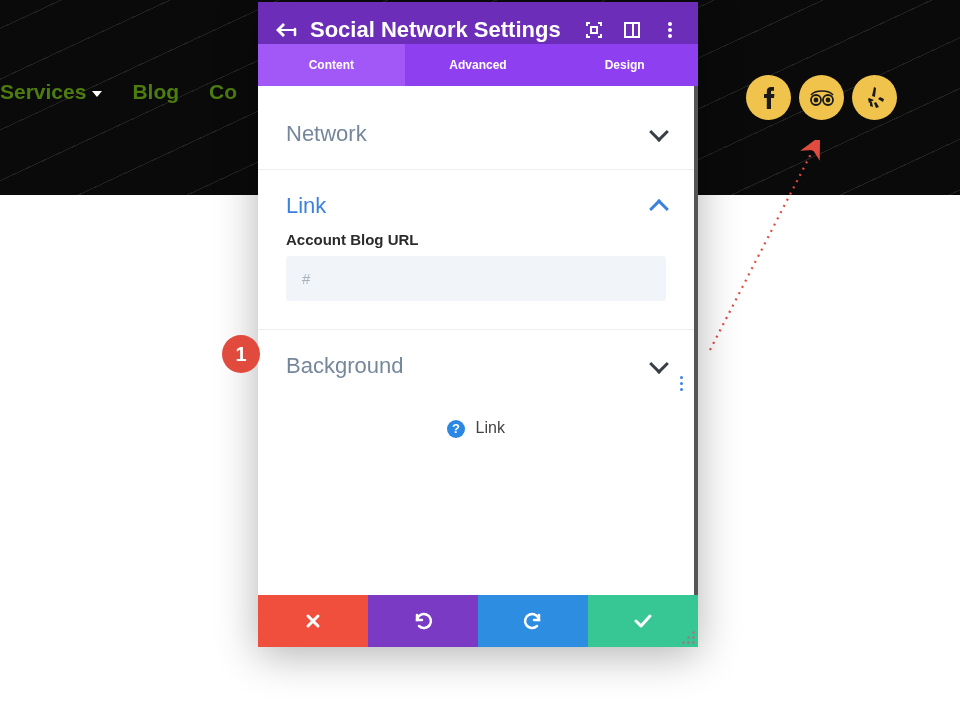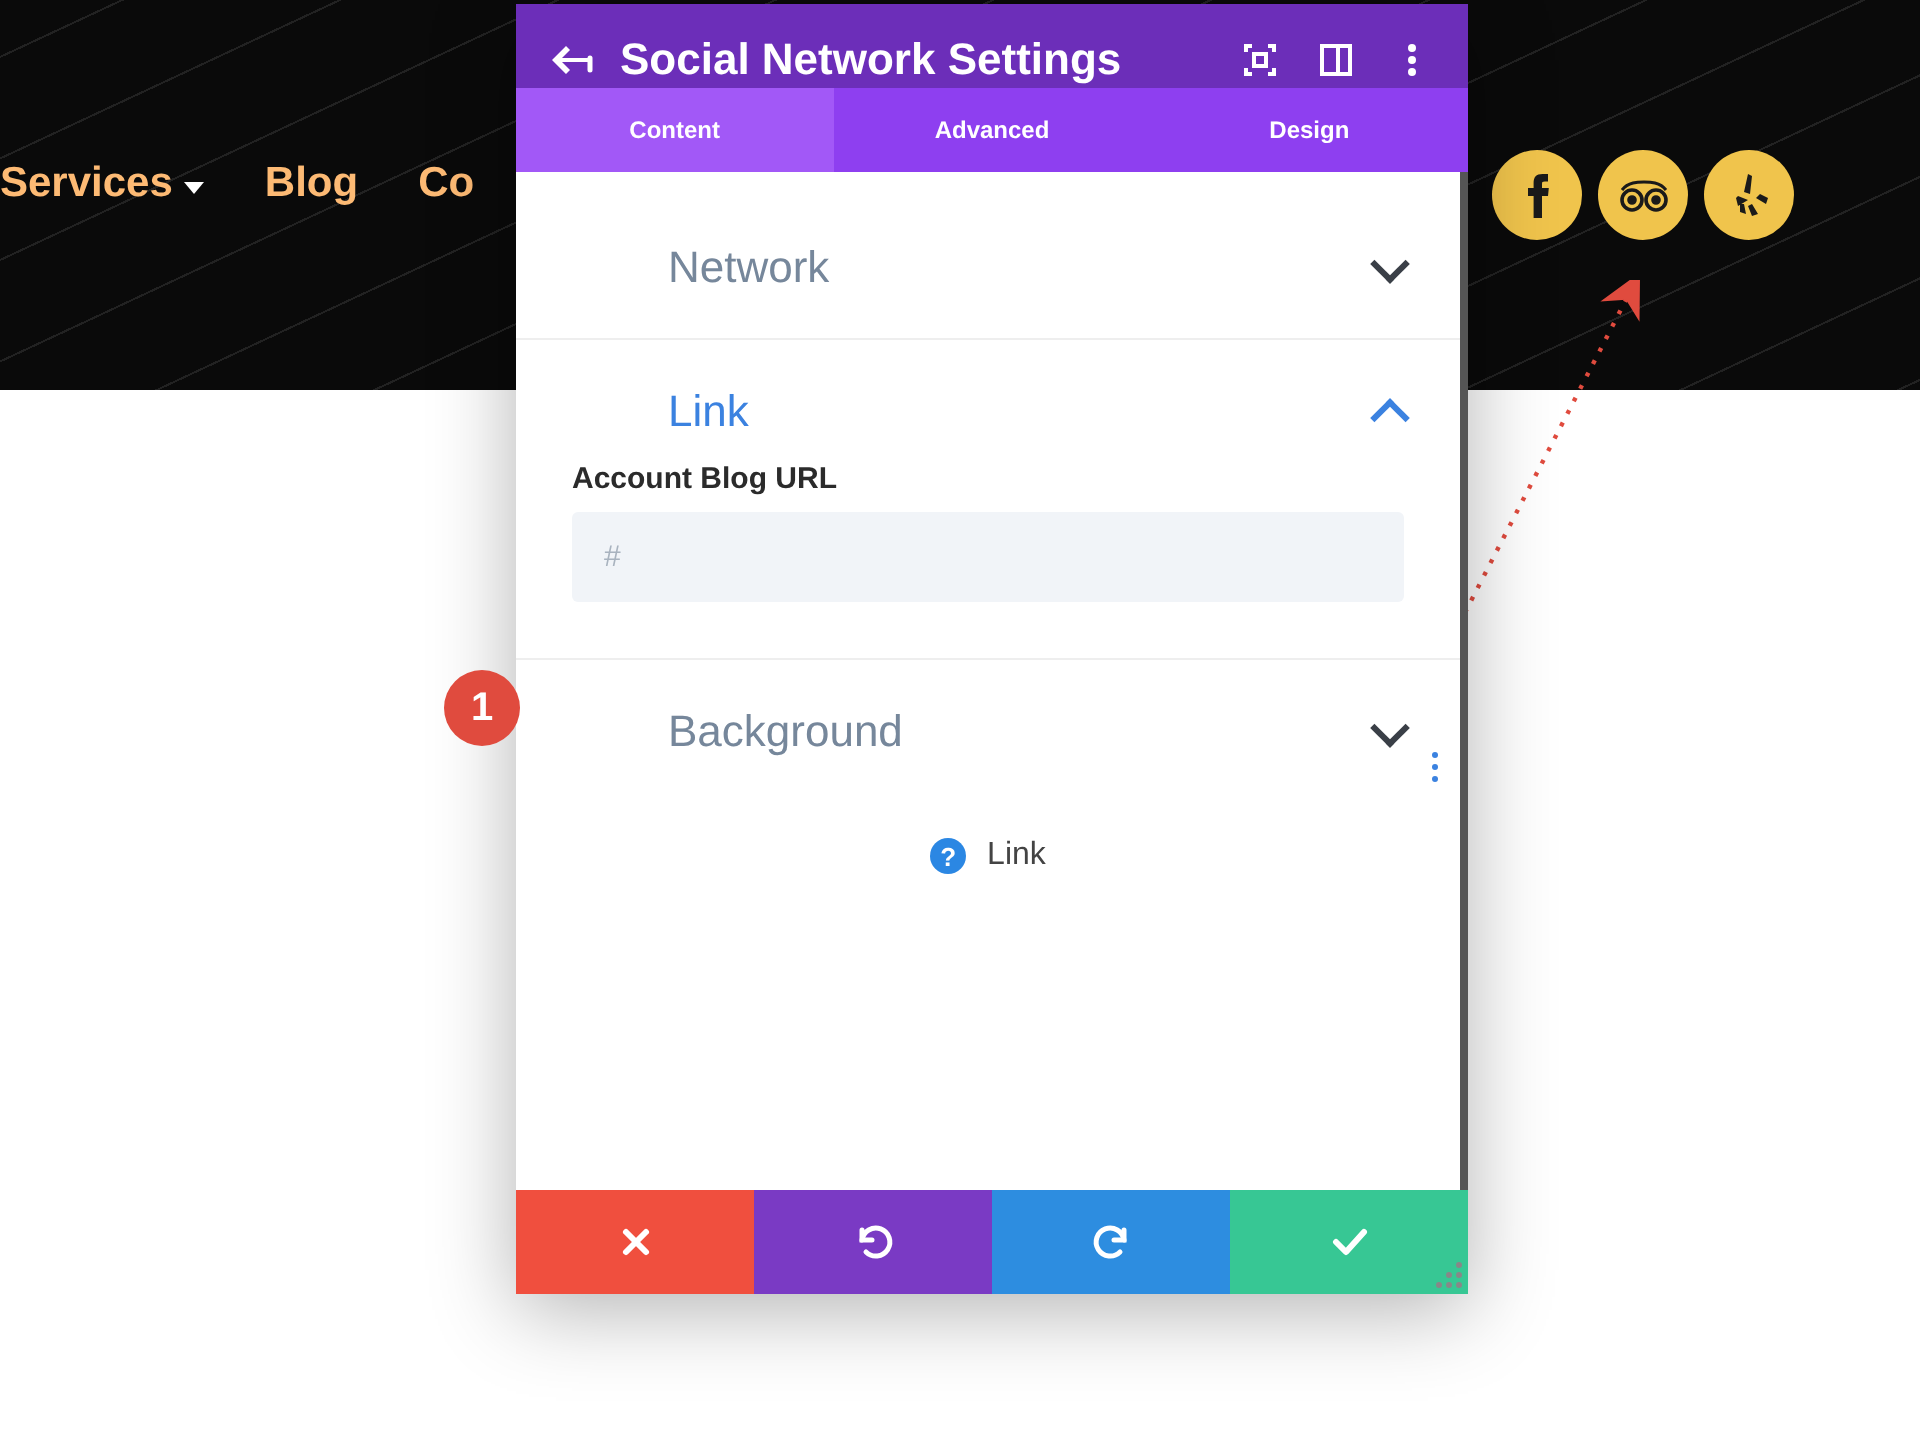--- a/index.html
+++ b/index.html
@@ -11,39 +11,39 @@
     .black-header {
       position: absolute; top: 0; left: 0; width: 100%; height: 195px;
       background: #0a0a0a; overflow: hidden;
     }
     .diagonal-lines::before {
       content: ""; position: absolute; inset: -100px;
       background: repeating-linear-gradient(-25deg, transparent 0px, transparent 45px, #222 45px, #222 46px);
     }
     .nav-left {
       position: absolute; top: 80px; left: 0; display: flex; gap: 30px;
-      color: #fdba74; font-weight: 700; font-size: 21px; align-items: center;
+      color: #4d7c0f; font-weight: 700; font-size: 21px; align-items: center;
     }
     .nav-item { display: flex; align-items: center; gap: 6px; }
     .chev-down-small {
       display: inline-block; width: 0; height: 0;
       border-left: 5px solid transparent; border-right: 5px solid transparent;
       border-top: 6px solid #fff; margin-top: 3px;
     }
     .social-icons {
       position: absolute; top: 75px; right: 63px; display: flex; gap: 8px;
     }
     .social-circle {
       width: 45px; height: 45px; border-radius: 50%; background: #f0c44c;
       display: flex; align-items: center; justify-content: center;
       color: #1a1a1a;
     }
     
     .modal {
-      position: absolute; left: 258px; top: 2px; width: 476px; height: 645px;
+      position: absolute; left: 258px; top: 2px; width: 440px; height: 645px;
       background: #fff; box-shadow: 0 8px 40px rgba(0,0,0,0.3);
       display: flex; flex-direction: column;
     }
     .modal-header {
       background: #6c2eb9; color: #fff; padding: 14px 14px 0 14px;
     }
     .title-row { display: flex; align-items: center; gap: 10px; }
     .back-arrow { width: 28px; height: 28px; display:flex; align-items:center; justify-content:center; }
     .modal-title { font-size: 22px; font-weight: 700; flex: 1; }
     .header-icon { width: 28px; height: 28px; display:flex; align-items:center; justify-content:center; }
@@ -59,21 +59,21 @@
       flex: 1; text-align: center; padding: 14px 0; font-weight: 700; font-size: 12px; color: #fff;
     }
     .tab.active { background: #a258f7; }
     .body {
       flex: 1; overflow-y: auto; border-right: 4px solid #555; position: relative;
     }
     .section {
       padding: 22px 28px; display: flex; justify-content: space-between; align-items: center;
       border-top: 1px solid transparent;
     }
-    .section-title { font-size: 22px; color: #76879b; font-weight: 500; margin-left: 48px; }
+    .section-title { font-size: 22px; color: #76879b; font-weight: 500; }
     .section-title.active { color: #3b82e0; }
     .chev {
       width: 14px; height: 14px; border-right: 3px solid #3a3f47; border-bottom: 3px solid #3a3f47;
       transform: rotate(45deg); margin-top: -4px;
     }
     .chev.up {
       border-color: #3b82e0;
       transform: rotate(-135deg); margin-top: 6px;
     }
     .divider { height: 1px; background: #eee; margin: 0; }

